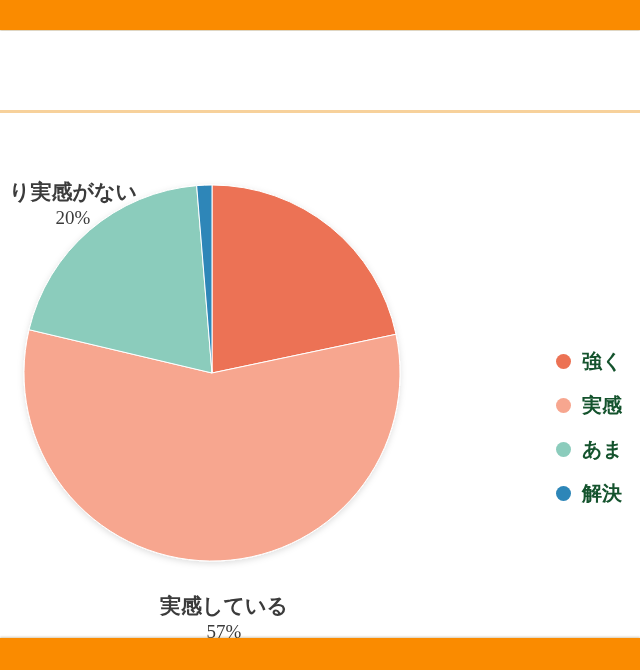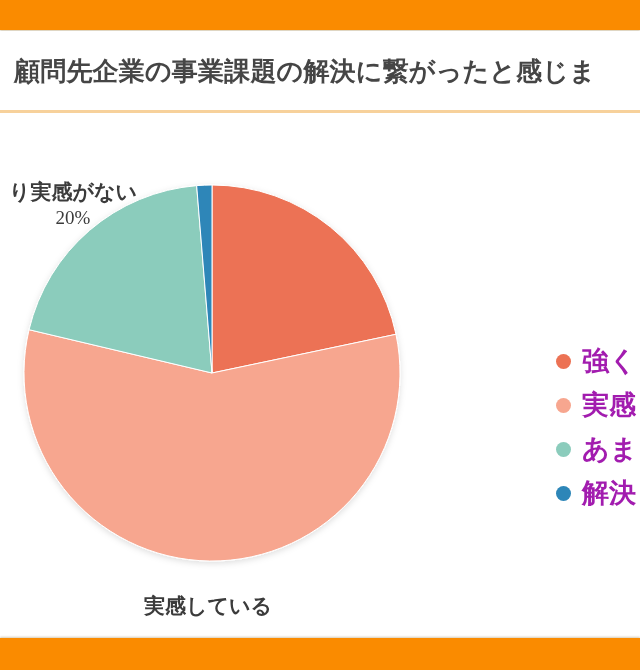--- a/index.html
+++ b/index.html
@@ -124,21 +124,21 @@
     left: -32px;
     top: 148px;
     width: 210px;
   }
   .callout-top-right {
     left: 278px;
     top: 146px;
     width: 206px;
   }
   .callout-bottom {
-    left: 92px;
+    left: 108px;
     top: 562px;
     width: 232px;
   }
 
   
   .legend {
     position: absolute;
     left: 556px;
     top: 308px;
     width: 104px;
@@ -151,39 +151,36 @@
     white-space: nowrap;
   }
   .legend-dot {
     width: 15px;
     height: 15px;
     border-radius: 50%;
     flex: 0 0 auto;
     margin-right: 11px;
   }
   .legend-label {
-    font-size: 27px;
+    font-size: 20px;
     font-weight: bold;
-    color: #a21caf;
+    color: #14532d;
     white-space: nowrap;
     line-height: 24px;
   }
 </style>
 </head>
 <body>
 
 <div id="screen">
 
   <div class="banner banner-top"></div>
 
   <div class="card">
 
-    <div class="title-wrap">
-      <div class="title-text">顧問先企業の事業課題の解決に繋がったと感じま</div>
-    </div>
     <div class="title-rule"></div>
 
     <div class="pie-area">
       <svg class="pie-svg" width="640" height="607" viewBox="0 0 640 607">
         <defs>
           <filter id="pieShadow" x="-20%" y="-20%" width="140%" height="140%">
             <feDropShadow dx="0" dy="2" stdDeviation="3" flood-color="#000000" flood-opacity="0.13"></feDropShadow>
           </filter>
         </defs>
         <g id="pie-slices" filter="url(#pieShadow)">
@@ -198,20 +195,21 @@
     <div class="callout callout-top-left">
       <span class="cl-name">り実感がない</span>
       <span class="cl-pct">20%</span>
     </div>
 
     <div class="callout callout-top-right">
     </div>
 
     <div class="callout callout-bottom">
       <span class="cl-name">実感している</span>
+      <span class="cl-pct">57%</span>
     </div>
 
     <div class="legend" id="legend">
         <div class="legend-row">
           <span class="legend-dot" style="background: rgb(236, 114, 84);"></span>
           <span class="legend-label">強く</span>
         </div>
         <div class="legend-row">
           <span class="legend-dot" style="background: rgb(247, 166, 143);"></span>
           <span class="legend-label">実感</span>

